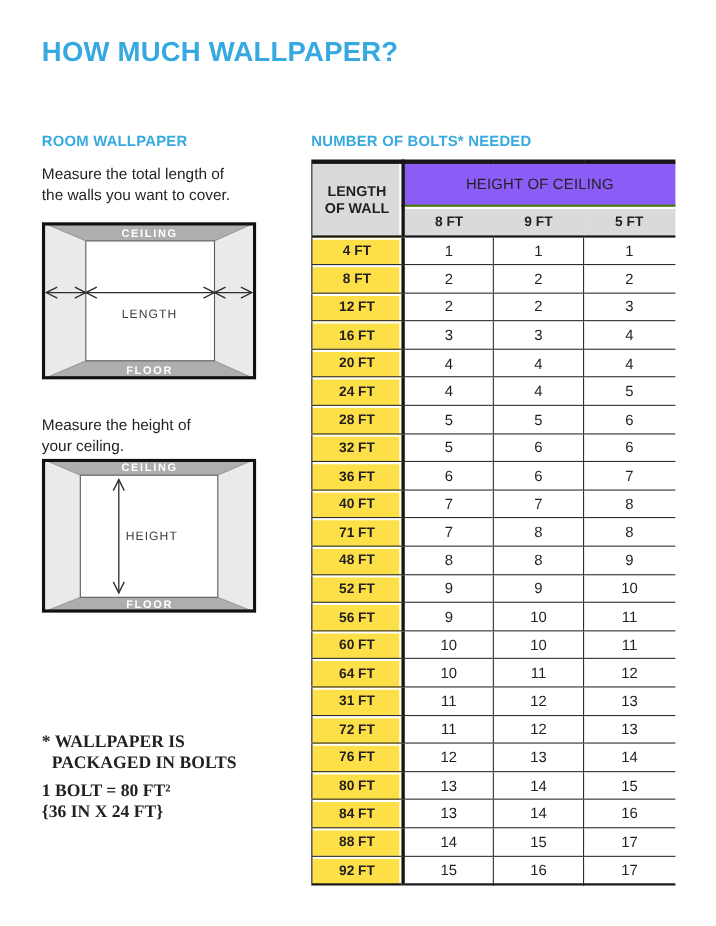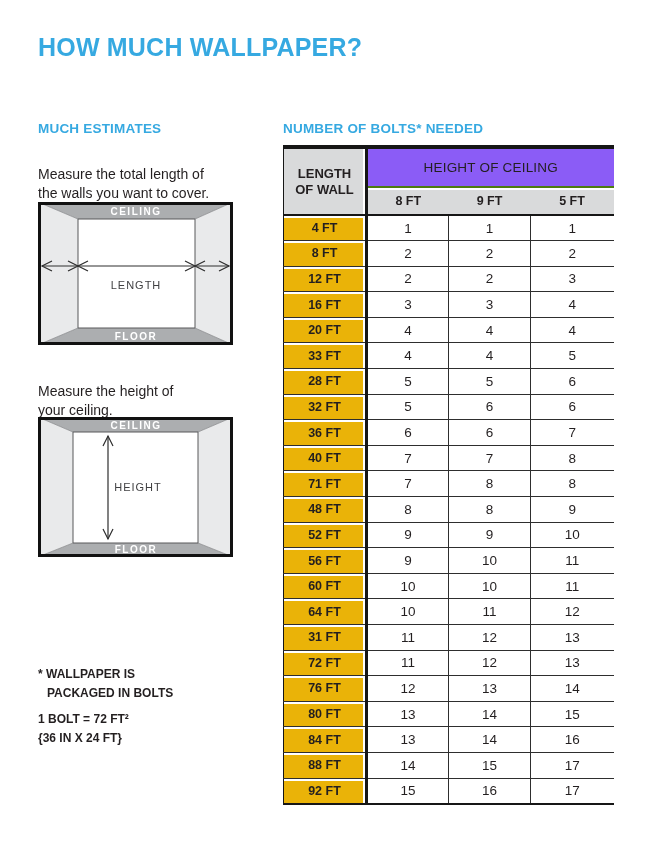--- a/index.html
+++ b/index.html
@@ -12,23 +12,23 @@
     font-size:25px; font-weight:bold; letter-spacing:0.2px; color:#36A9E1;
   }
   .section-heading {
     position:absolute; top:121px; font-size:13.5px; font-weight:bold;
     letter-spacing:0.2px; color:#36A9E1;
   }
   .h-left { left:38px; }
   .h-right { left:283px; width:330px; text-align:left; }
   .body-text {
     position:absolute; left:38px; font-size:14px; line-height:19px;
-    white-space:pre-line; color:#231F20;margin-top:16px;
-  }
-  .bold-note { position:absolute; left:38px; font-size:12px; font-weight:bold; line-height:19px; }
+    white-space:pre-line; color:#231F20;
+  }
+  .bold-note { position:absolute; left:38px; font-size:16px; font-weight:bold; line-height:19px;font-family:Liberation Serif, serif; }
   .bold-note .indent { padding-left:9px; }
   .diagram { position:absolute; left:38px; }
 
   
   .table-wrap { position:absolute; left:283px; top:145px; }
   table.bolts {
     border-collapse:collapse; table-layout:fixed; width:330px;
     border-top:4px solid #161616; border-left:1px solid #161616; border-bottom:2px solid #161616;
   }
   table.bolts th, table.bolts td { padding:0; text-align:center; vertical-align:middle; }
@@ -41,39 +41,39 @@
     background:#8b5cf6; border-bottom:2px solid #4d7c0f;
     font-weight:normal; font-size:13.5px; height:37px; letter-spacing:0.2px;
   }
   .th-sub {
     background:#D9DADB; border-bottom:2px solid #161616;
     box-shadow: inset 0 2px 0 #ffffff;
     font-weight:bold; font-size:12.5px; height:26px;
   }
   tbody tr.data-row { height:25.6px; }
   tbody th.rlabel {
-    background:#eab308; border-right:3px solid #161616; border-top:1px solid #2e2e2e;
+    background:#fde047; border-right:3px solid #161616; border-top:1px solid #2e2e2e;
     box-shadow: inset 0 2px 0 #ffffff, inset -2px 0 0 #ffffff;
     font-weight:bold; font-size:12.5px;
   }
   tbody td { border-top:1px solid #2e2e2e; font-size:13.5px; font-weight:normal; }
   tbody td.sep { border-right:1px solid #2e2e2e; }
 
   
   .svg-band-label { fill:#ffffff; font-family:"Liberation Sans",sans-serif; font-size:10px; font-weight:bold; letter-spacing:1.5px; }
   .svg-dim-label  { fill:#3f3f41; font-family:"Liberation Sans",sans-serif; font-size:11px; letter-spacing:1px; }
 </style>
 </head>
 <body>
 
 <div class="page">
 
   <div class="page-title">HOW MUCH WALLPAPER?</div>
 
-  <div class="section-heading h-left">MUCH ESTIMATES</div>
+  <div class="section-heading h-left">ROOM WALLPAPER</div>
   <div class="section-heading h-right">NUMBER OF BOLTS* NEEDED</div>
 
   <div class="body-text" style="top:149px;">Measure the total length of
 the walls you want to cover.</div>
 
   <svg class="diagram" style="top:202px;" width="195" height="143" viewBox="0 0 195 143">
     <polygon points="0,0 195,0 157,17 40,17" fill="#ACAEB0"></polygon>
     <polygon points="0,143 195,143 157,126 40,126" fill="#ACAEB0"></polygon>
     <polygon points="0,0 40,17 40,126 0,143" fill="#E9EAEB"></polygon>
     <polygon points="195,0 157,17 157,126 195,143" fill="#E9EAEB"></polygon>
@@ -85,21 +85,21 @@
       <path d="M14,59 L4,64 L14,69"></path>
       <path d="M30,59 L40,64 L30,69 M50,59 L40,64 L50,69"></path>
       <path d="M147,59 L157,64 L147,69 M167,59 L157,64 L167,69"></path>
       <path d="M181,59 L191,64 L181,69"></path>
     </g>
     <text class="svg-band-label" x="98" y="13" text-anchor="middle">CEILING</text>
     <text class="svg-band-label" x="98" y="138" text-anchor="middle">FLOOR</text>
     <text class="svg-dim-label" x="98" y="87" text-anchor="middle">LENGTH</text>
   </svg>
 
-  <div class="body-text" style="top:366px;">Measure the height of
+  <div class="body-text" style="top:377px;">Measure the height of
 your ceiling.</div>
 
   <svg class="diagram" style="top:417px;" width="195" height="140" viewBox="0 0 195 140">
     <polygon points="0,0 195,0 160,15 35,15" fill="#ACAEB0"></polygon>
     <polygon points="0,140 195,140 160,126 35,126" fill="#ACAEB0"></polygon>
     <polygon points="0,0 35,15 35,126 0,140" fill="#E9EAEB"></polygon>
     <polygon points="195,0 160,15 160,126 195,140" fill="#E9EAEB"></polygon>
     <rect x="35" y="15" width="125" height="111" fill="#ffffff" stroke="#58595B" stroke-width="1"></rect>
     <path d="M0,0 L35,15 M195,0 L160,15 M0,140 L35,126 M195,140 L160,126" stroke="#8a8c8e" stroke-width="0.8" fill="none"></path>
     <rect x="1.5" y="1.5" width="192" height="137" fill="none" stroke="#111111" stroke-width="3"></rect>
@@ -113,21 +113,21 @@
     <text class="svg-dim-label" x="100" y="74" text-anchor="middle">HEIGHT</text>
   </svg>
 
 
   <div class="bold-note" style="top:665px;">
     <div>* WALLPAPER IS</div>
     <div class="indent">PACKAGED IN BOLTS</div>
   </div>
 
   <div class="bold-note" style="top:710px;">
-    <div>1 BOLT = 72 FT²</div>
+    <div>1 BOLT = 80 FT²</div>
     <div>{36 IN X 24 FT}</div>
   </div>
 
   <div class="table-wrap">
     <table class="bolts">
       <colgroup>
         <col style="width:83px">
           <col style="width:82px">
           <col style="width:82px">
           <col style="width:83px">
@@ -174,21 +174,21 @@
     </tr>
 
     <tr class="data-row">
       <th class="rlabel">20 FT</th>
       <td class="sep">4</td>
       <td class="sep">4</td>
       <td>4</td>
     </tr>
 
     <tr class="data-row">
-      <th class="rlabel">33 FT</th>
+      <th class="rlabel">24 FT</th>
       <td class="sep">4</td>
       <td class="sep">4</td>
       <td>5</td>
     </tr>
 
     <tr class="data-row">
       <th class="rlabel">28 FT</th>
       <td class="sep">5</td>
       <td class="sep">5</td>
       <td>6</td>

